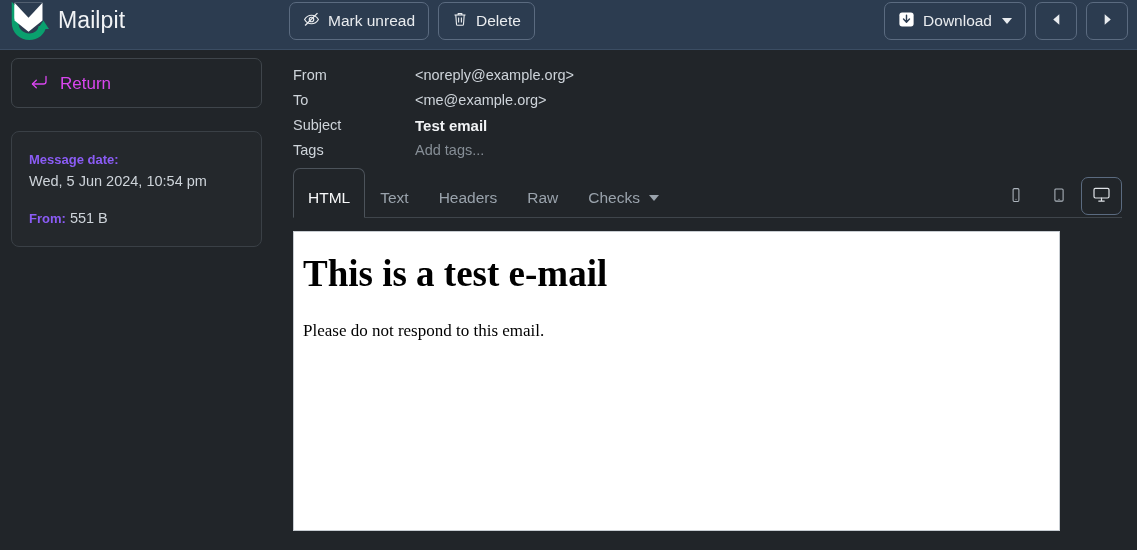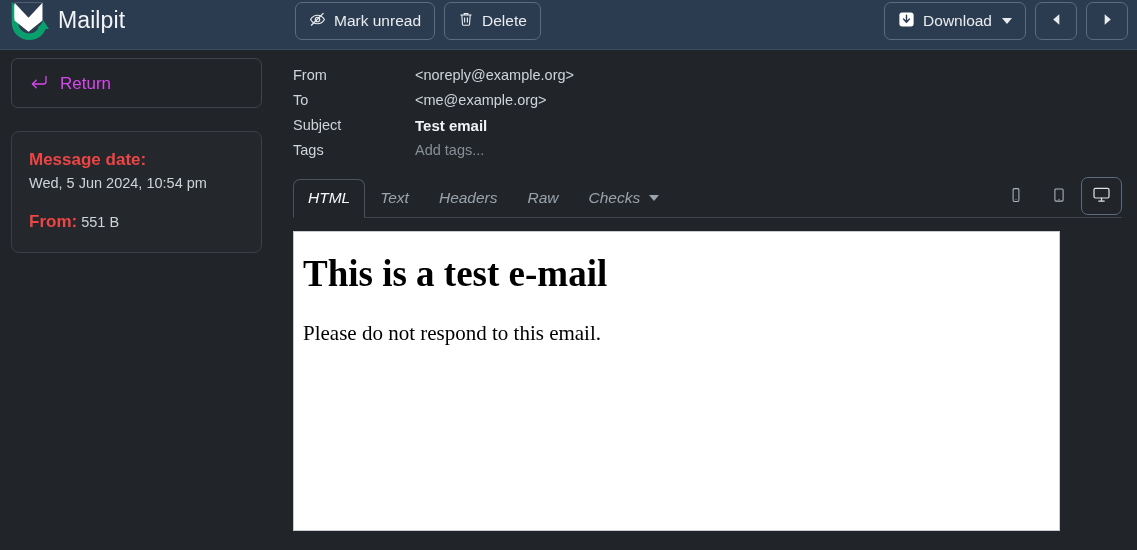--- a/index.html
+++ b/index.html
@@ -48,21 +48,21 @@
     font-size: 23px;
     color: #f1f3f5;
     letter-spacing: .1px;
     font-weight: 400;
   }
 
   .nav-actions {
     display: flex;
     align-items: center;
     gap: 9px;
-    margin-left: 22px;
+    margin-left: 16px;
   }
 
   .nav-right {
     margin-left: auto;
     display: flex;
     align-items: center;
     gap: 9px;
     padding-right: 3px;
   }
 
@@ -134,22 +134,22 @@
   .meta-card {
     margin-top: 23px;
     border: 1px solid #3a4046;
     border-radius: 8px;
     padding: 18px 17px 20px 17px;
     background: #24282c;
   }
 
   .meta-label {
     font-weight: bold;
-    color: #ef4444;
-    font-size: 17px;
+    color: #8b5cf6;
+    font-size: 13px;
   }
 
   .meta-value {
     color: #ced4da;
     font-size: 14.5px;
   }
 
   .meta-line-date { margin-top: 5px; }
   .meta-size { margin-top: 21px; font-size: 14.5px; }
 
@@ -178,33 +178,32 @@
     align-items: flex-end;
     border-bottom: 1px solid #3f454b;
     margin-top: 8px;
     height: 42px;
     position: relative;
   }
 
   .tab {
     font-size: 15.5px;
     color: #9aa3ac;
-    padding: 9px 14px 10px 14px;
+    padding: 20px 14px 10px 14px;
     border: 1px solid transparent;
     border-radius: 7px 7px 0 0;
     margin-bottom: -1px;
     cursor: pointer;
     white-space: nowrap;
     background: transparent;
     font-family: "Liberation Sans", sans-serif;
     line-height: 1.2;
     display: inline-flex;
     align-items: center;
     gap: 7px;
-    font-style: italic;
   }
 
   .tab.active {
     color: #f8f9fa;
     border-color: #4c535a #4c535a #212529;
     background: #212529;
   }
 
   .viewport-toggles {
     margin-left: auto;
@@ -248,21 +247,21 @@
 
   .mail-h1 {
     font-size: 37px;
     font-weight: bold;
     line-height: 1.1;
     margin: 13px 0 0 0;
     font-family: "Liberation Serif", serif;
   }
 
   .mail-p {
-    font-size: 21px;
+    font-size: 17px;
     margin-top: 26px;
     font-family: "Liberation Serif", serif;
   }
 </style>
 </head>
 <body>
 
 <div class="navbar">
 
   <div class="brand">

